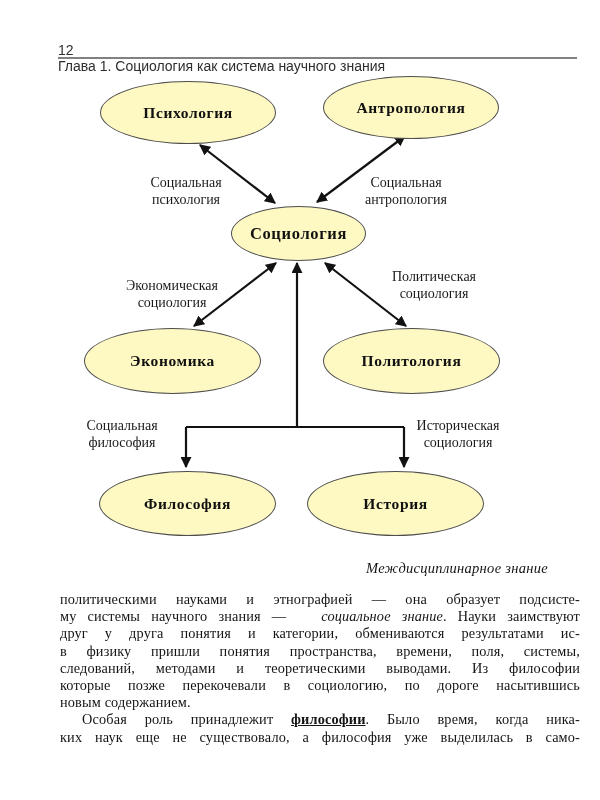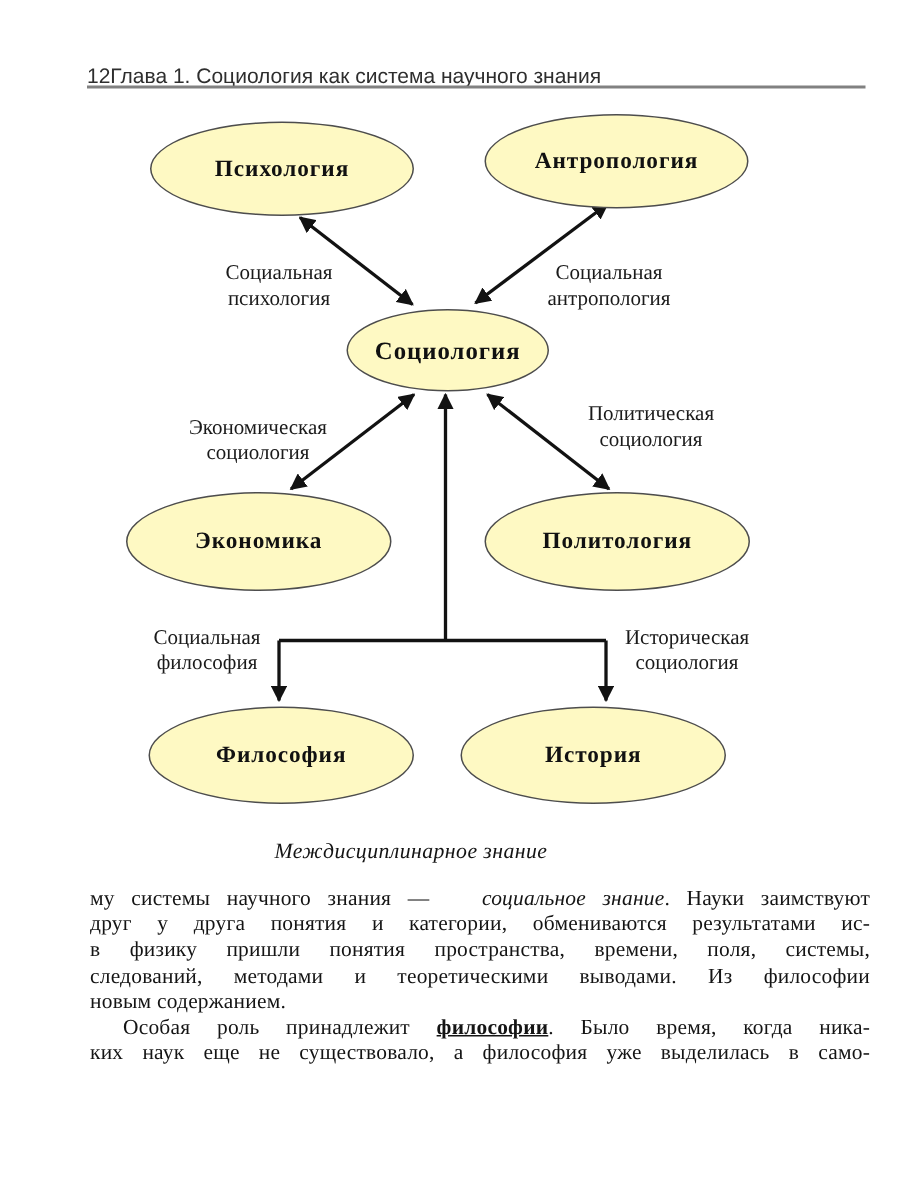--- a/index.html
+++ b/index.html
@@ -5,21 +5,21 @@
   html,body{margin:0;padding:0;background:#e8e8e8;}
   .page{
     position:relative;width:600px;height:800px;background:#ffffff;
     overflow:hidden;font-family:"Liberation Serif",serif;color:#161616;
     margin:0 auto;
   }
   
   .header{
     position:absolute;left:58px;top:42px;width:519px;
     display:flex;justify-content:flex-start;align-items:baseline;
-    font-family:"Liberation Sans",sans-serif;font-size:14px;color:#2e2e2e;
+    font-family:"Liberation Sans",sans-serif;font-size:14px;color:#2e2e2e;flex-direction:column;
   }
   .header-rule{
     position:absolute;left:58px;top:57px;width:519px;height:2px;
     background:#818181;
   }
   
   .arrows{position:absolute;left:0;top:0;pointer-events:none;}
   .node{
     position:absolute;display:flex;align-items:center;justify-content:center;
     border:1.4px solid #4d4d4d;border-radius:50%;background:#fef9c3;
@@ -34,24 +34,24 @@
   .n-phi{left:99px;top:471px;width:175px;height:63px;}
   .n-his{left:307px;top:471px;width:175px;height:63px;}
   .elabel{
     position:absolute;transform:translateX(-50%);text-align:center;
     font-size:14px;line-height:16.5px;color:#1a1a1a;
   }
   .el-sp{left:186px;top:175px;width:100px;}
   .el-sa{left:406px;top:175px;width:110px;}
   .el-ec{left:172px;top:278px;width:118px;}
   .el-po{left:434px;top:269px;width:106px;}
-  .el-sf{left:138px;top:418px;width:100px;}
+  .el-sf{left:122px;top:418px;width:100px;}
   .el-hs{left:458px;top:418px;width:108px;}
   .caption{
-    position:absolute;left:0;top:560px;width:548px;text-align:center;
+    position:absolute;left:0;top:560px;width:548px;text-align:right;
     font-style:italic;font-size:14.5px;color:#141414;letter-spacing:.02em;
   }
   
   .bodytext{
     position:absolute;left:60px;top:591px;width:520px;
     font-size:14.3px;line-height:17.2px;letter-spacing:.01em;color:#141414;
   }
   .line{text-align:justify;text-align-last:justify;}
   .line.lastline{text-align-last:left;}
   .line.indent{text-indent:22px;}
@@ -112,22 +112,24 @@
   <div class="elabel el-sp">Социальная психология</div>
   <div class="elabel el-sa">Социальная антропология</div>
   <div class="elabel el-ec">Экономическая социология</div>
   <div class="elabel el-po">Политическая социология</div>
   <div class="elabel el-sf">Социальная философия</div>
   <div class="elabel el-hs">Историческая социология</div>
 
   <div class="caption">Междисциплинарное знание</div>
 
   <div class="bodytext">
+    <div class="line">политическими науками и этнографией — она образует подсисте-</div>
     <div class="line"><span>му системы научного знания — </span><span class="it">социальное знание</span><span>. Науки заимствуют</span></div>
     <div class="line">друг у друга понятия и категории, обмениваются результатами ис-</div>
     <div class="line">в физику пришли понятия пространства, времени, поля, системы,</div>
     <div class="line">следований, методами и теоретическими выводами. Из философии</div>
+    <div class="line">которые позже перекочевали в социологию, по дороге насытившись</div>
     <div class="line lastline">новым содержанием.</div>
     <div class="line indent"><span>Особая роль принадлежит </span><span class="bd">философии</span><span>. Было время, когда ника-</span></div>
     <div class="line">ких наук еще не существовало, а философия уже выделилась в само-</div>
   </div>
 
 </div>
 
 </body></html>

